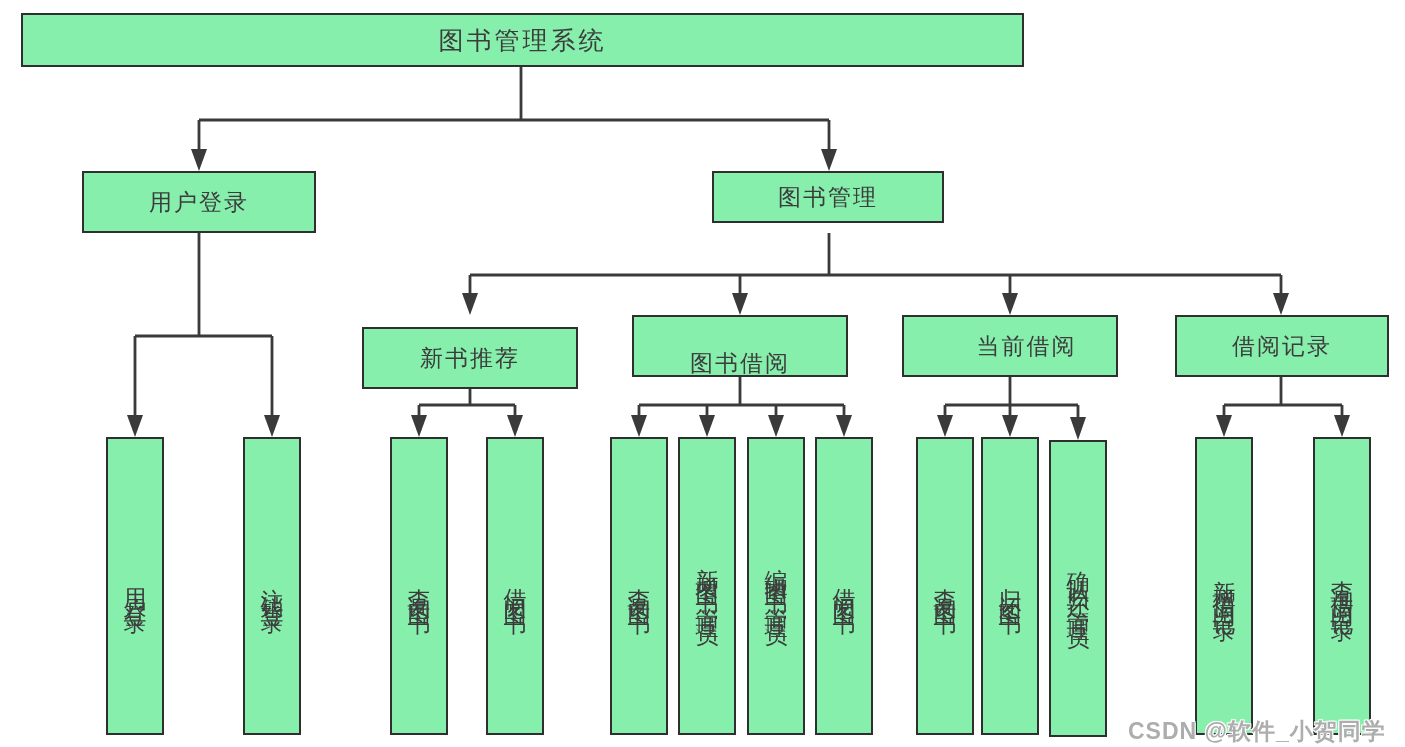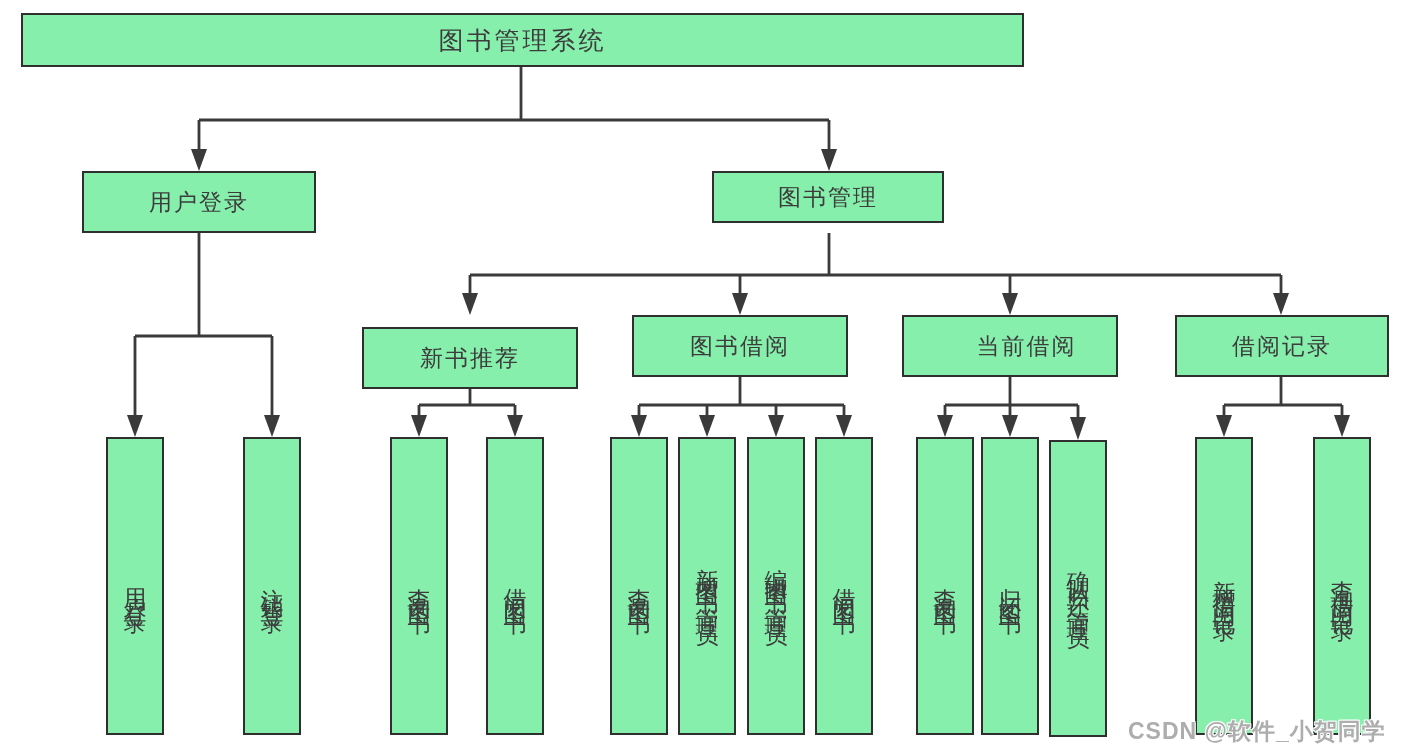--- a/index.html
+++ b/index.html
@@ -101,21 +101,21 @@
   <div class="node hbox" style="left:82px;top:171px;width:234px;height:62px;">
     <span>用户登录</span>
   </div>
   <div class="node hbox" style="left:712px;top:171px;width:232px;height:52px;">
     <span>图书管理</span>
   </div>
 
   <div class="node hbox" style="left:362px;top:315px;width:216px;height:62px;margin-top:12px;">
     <span>新书推荐</span>
   </div>
-  <div class="node hbox" style="left:632px;top:315px;width:216px;height:62px;">
+  <div class="node hbox" style="left:632px;top:315px;width:216px;height:62px;align-items:flex-end;">
     <span>图书借阅</span>
   </div>
   <div class="node hbox" style="left:902px;top:315px;width:216px;height:62px;padding-left:33px;">
     <span>当前借阅</span>
   </div>
   <div class="node hbox" style="left:1175px;top:315px;width:214px;height:62px;">
     <span>借阅记录</span>
   </div>
 
   <div class="node leaf" style="left:106px;top:437px;width:58px;height:298px;">

